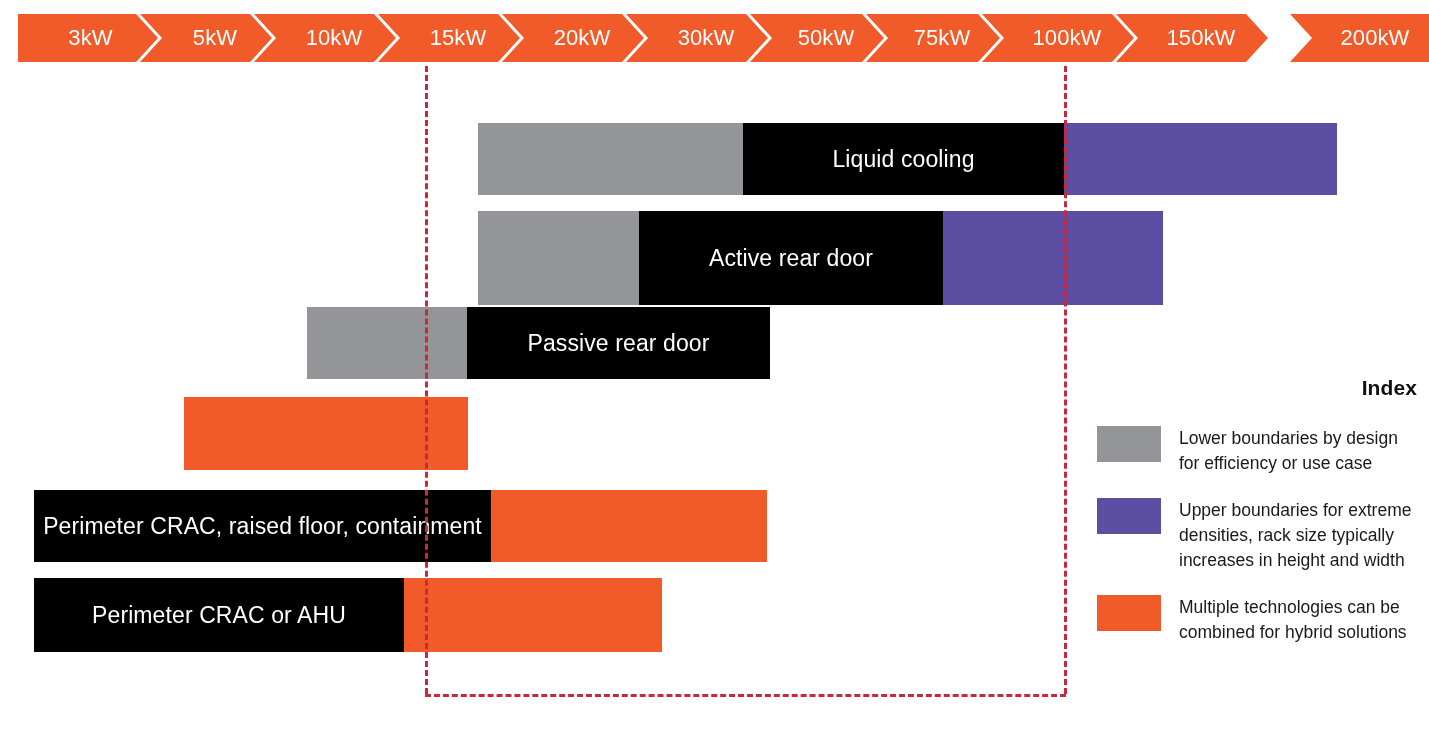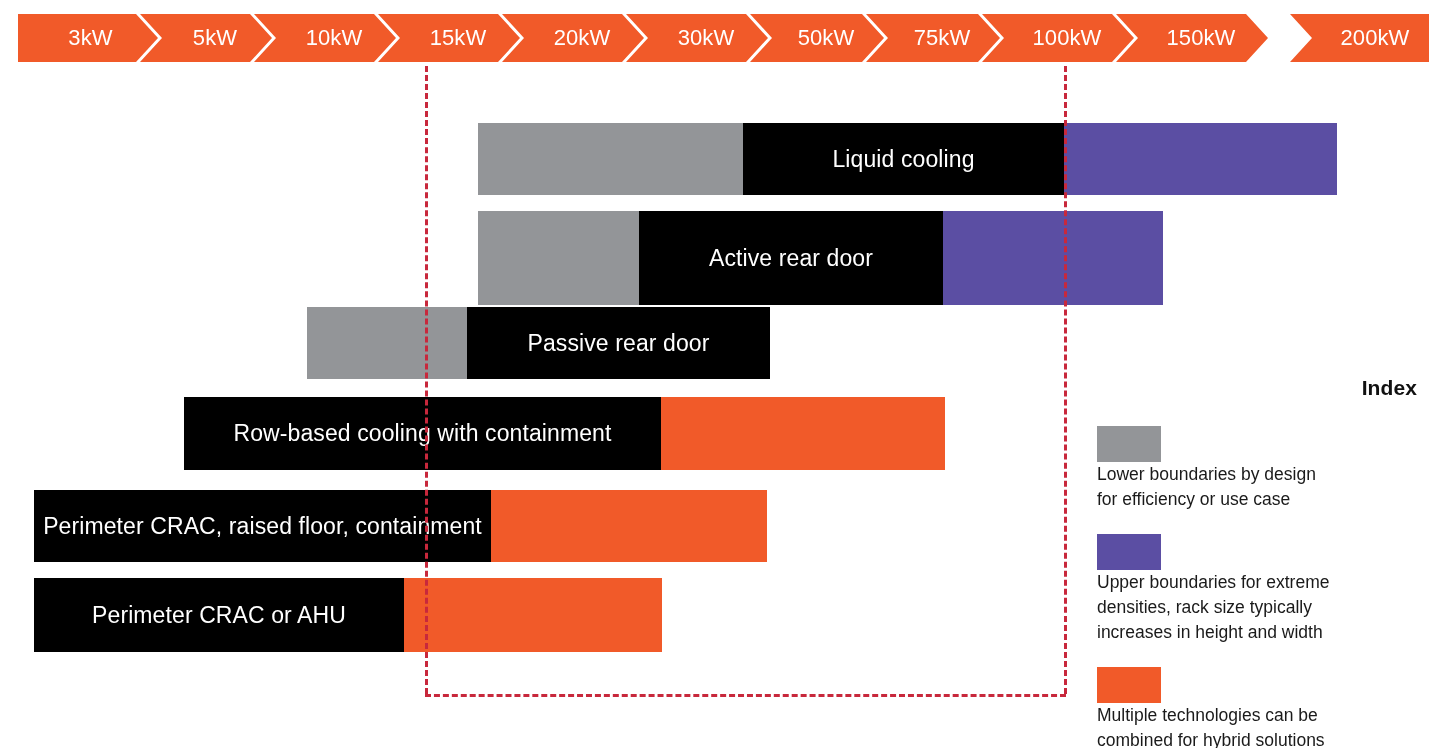--- a/index.html
+++ b/index.html
@@ -106,21 +106,20 @@
     font-weight: bold;
     color: #111111;
     margin: 0 0 26px 0;
     letter-spacing: 0.1px;
     text-align: right;
   }
   .legend-row {
     display: flex;
     align-items: flex-start;
     margin-bottom: 22px;
-    flex-direction: column;
   }
   .legend-swatch {
     flex: 0 0 auto;
     width: 64px;
     height: 36px;
     margin-right: 18px;
   }
   .legend-text {
     font-size: 17.5px;
     line-height: 25px;
@@ -185,23 +184,20 @@
         </div>
         <div class="seg seg-purple" style="width: 220px;"></div>
       </div>
       <div class="bar" style="left: 307px; top: 307px; width: 463px; height: 72px;">
         <div class="seg seg-gray" style="width: 160px;"></div>
         <div class="seg seg-black" style="width: 303px;">
           <span class="bar-label">Passive rear door</span>
         </div>
       </div>
       <div class="bar" style="left: 184px; top: 397px; width: 761px; height: 73px;">
-        <div class="seg seg-black" style="width: 477px;">
-          <span class="bar-label">Row-based cooling with containment</span>
-        </div>
         <div class="seg seg-orange" style="width: 284px;"></div>
       </div>
       <div class="bar" style="left: 34px; top: 490px; width: 733px; height: 72px;">
         <div class="seg seg-black" style="width: 457px;">
           <span class="bar-label">Perimeter CRAC, raised floor, containment</span>
         </div>
         <div class="seg seg-orange" style="width: 276px;"></div>
       </div>
       <div class="bar" style="left: 34px; top: 578px; width: 628px; height: 74px; border-radius: 14px;">
         <div class="seg seg-black" style="width: 370px;">

